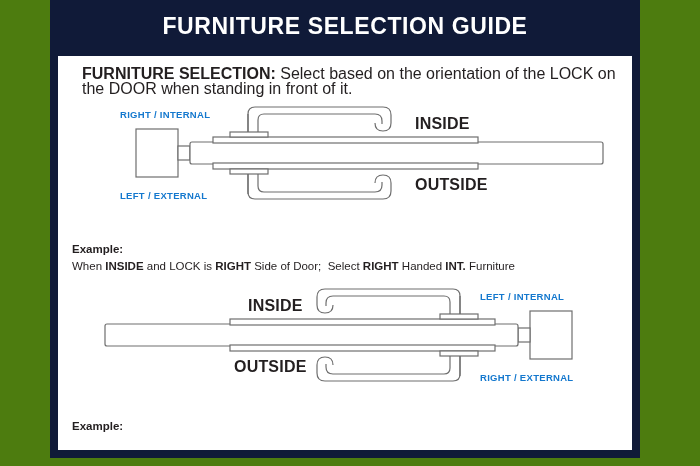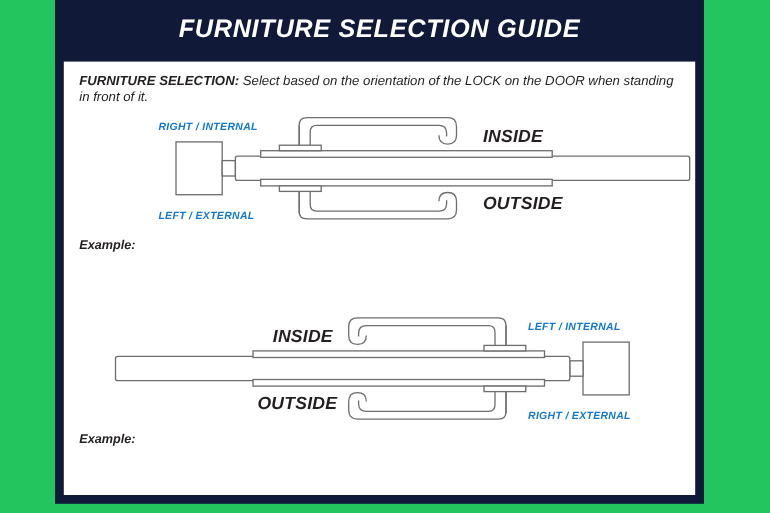--- a/index.html
+++ b/index.html
@@ -10,22 +10,21 @@
   body {
     width: 700px;
     height: 466px;
     font-family: "Liberation Sans", sans-serif;
     overflow: hidden;
   }
   #root {
     position: relative;
     width: 700px;
     height: 466px;
-    background: #22c55e;
-    font-style: italic;
+    background: #4d7c0f;
   }
 
   
   .guide-frame {
     position: absolute;
     left: 50px;
     top: 0px;
     width: 590px;
     height: 458px;
     background: #101a38;
@@ -55,52 +54,52 @@
     top: 56px;
     width: 574px;
     height: 394px;
     background: #ffffff;
     box-sizing: border-box;
   }
 
   
   .intro {
     position: absolute;
-    left: 14px;
+    left: 24px;
     top: 10px;
     width: 548px;
-    font-size: 12px;
+    font-size: 16px;
     line-height: 15px;
     color: #231f20;
   }
   .intro b { font-weight: bold; }
 
   
   .diagram {
     position: absolute;
     left: 0;
     width: 574px;
   }
-  #diagram-top { top: 48px; height: 100px; padding-left: 24px; }
+  #diagram-top { top: 48px; height: 100px; }
   #diagram-bottom { top: 226px; height: 106px; text-align: right; }
 
   .diagram svg { display: block; }
 
   
   .example {
     position: absolute;
     left: 14px;
     width: 556px;
     font-size: 11.5px;
     line-height: 15.5px;
     color: #231f20;
   }
   #example-top { top: 160px; }
   #example-bottom { top: 337px; }
-  .example .ex-head { font-weight: bold; margin-bottom: 1px; }
+  .example .ex-head { font-weight: bold; margin-bottom: 1px; margin-top: 26px; }
   .example .ex-line { white-space: pre; }
   .example b { font-weight: bold; }
 
   .bluelabel {
     font-family: "Liberation Sans", sans-serif;
     font-size: 9.5px;
     font-weight: bold;
     letter-spacing: 0.3px;
   }
   .blacklabel {
@@ -163,20 +162,21 @@
 
             <path d="M190 70 L190 88 Q190 95 197 95 L325 95 Q333 95 333 87 L333 79 Q333 71 325 71 Q317 71 317 79"></path>
 
             <path d="M200 70 L200 82 Q200 88 206 88 L317 88 Q324 88 324 81 L324 78"></path>
           </g>
         </svg>
       </div>
 
       <div class="example" id="example-top">
         <div class="ex-head">Example:</div>
+        <div class="ex-line"><span>When </span><b>INSIDE</b><span> and LOCK is </span><b>RIGHT</b><span> Side of Door;  Select </span><b>RIGHT</b><span> Handed </span><b>INT.</b><span> Furniture</span></div>
       </div>
 
       <div class="diagram" id="diagram-bottom">
         <svg width="574" height="106" viewBox="0 0 574 106" xmlns="http://www.w3.org/2000/svg">
 
           <text class="bluelabel" x="422" y="18" fill="#1478ce">LEFT / INTERNAL</text>
 
           <text class="bluelabel" x="422" y="99" fill="#1478ce">RIGHT / EXTERNAL</text>
 
           <text class="blacklabel" x="190" y="29" fill="#231f20">INSIDE</text>

